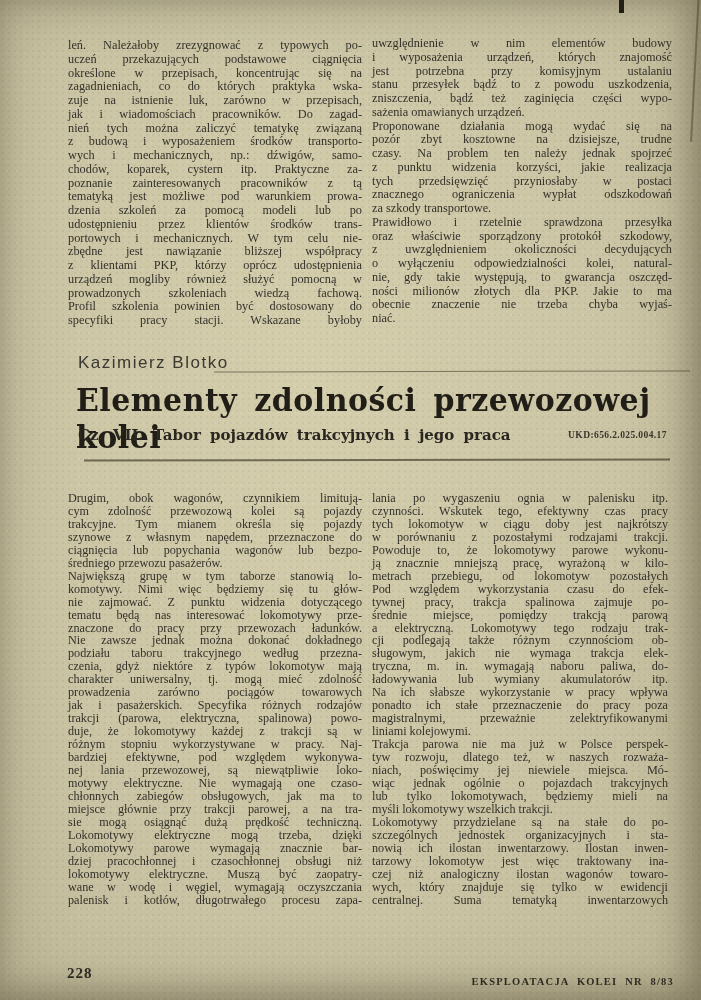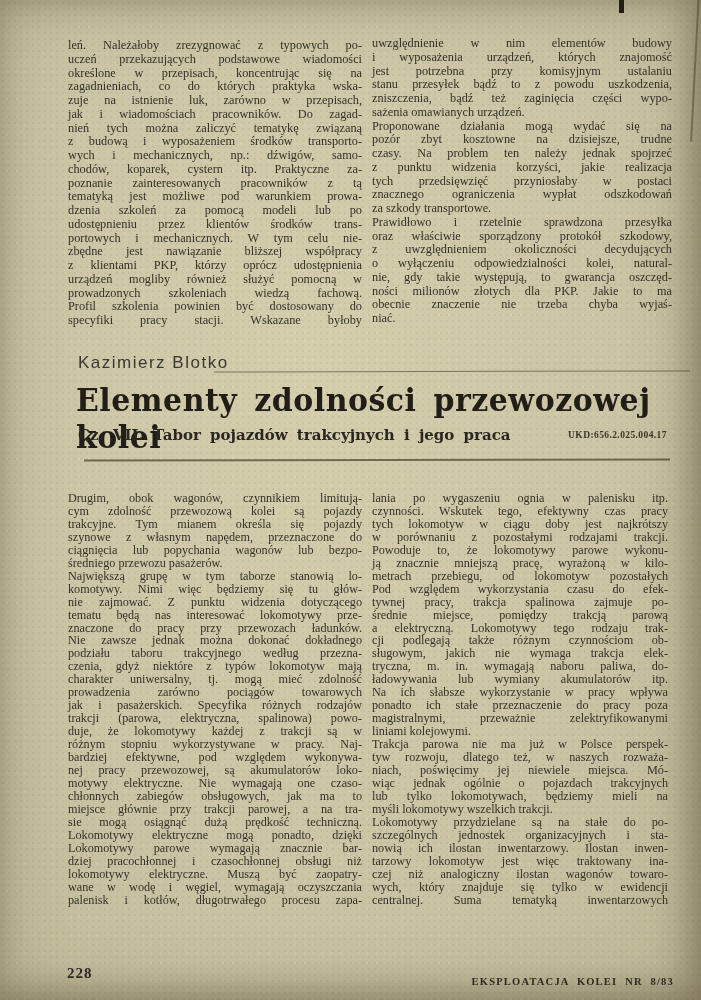--- a/index.html
+++ b/index.html
@@ -80,21 +80,21 @@
 </head>
 <body>
 
 <div class="page">
 
   <div class="texture"></div>
 
   <div class="col col-tl">
       <div class="para">
         <div class="tline">leń. Należałoby zrezygnować z typowych po-</div>
-        <div class="tline">uczeń przekazujących podstawowe wiadomości</div>
+        <div class="tline">uczeń przekazujących podstawowe ciągnięcia</div>
         <div class="tline">określone w przepisach, koncentrując się na</div>
         <div class="tline">zagadnieniach, co do których praktyka wska-</div>
         <div class="tline">zuje na istnienie luk, zarówno w przepisach,</div>
         <div class="tline">jak i wiadomościach pracowników. Do zagad-</div>
         <div class="tline">nień tych można zaliczyć tematykę związaną</div>
         <div class="tline">z budową i wyposażeniem środków transporto-</div>
         <div class="tline">wych i mechanicznych, np.: dźwigów, samo-</div>
         <div class="tline">chodów, koparek, cystern itp. Praktyczne za-</div>
         <div class="tline">poznanie zainteresowanych pracowników z tą</div>
         <div class="tline">tematyką jest możliwe pod warunkiem prowa-</div>
@@ -169,26 +169,26 @@
         <div class="tline">Nie zawsze jednak można dokonać dokładnego</div>
         <div class="tline">podziału taboru trakcyjnego według przezna-</div>
         <div class="tline">czenia, gdyż niektóre z typów lokomotyw mają</div>
         <div class="tline">charakter uniwersalny, tj. mogą mieć zdolność</div>
         <div class="tline">prowadzenia zarówno pociągów towarowych</div>
         <div class="tline">jak i pasażerskich. Specyfika różnych rodzajów</div>
         <div class="tline">trakcji (parowa, elektryczna, spalinowa) powo-</div>
         <div class="tline">duje, że lokomotywy każdej z trakcji są w</div>
         <div class="tline">różnym stopniu wykorzystywane w pracy. Naj-</div>
         <div class="tline">bardziej efektywne, pod względem wykonywa-</div>
-        <div class="tline">nej pracy przewozowej, są akumulatorów loko-</div>
+        <div class="tline">nej lania przewozowej, są niewątpliwie loko-</div>
         <div class="tline">motywy elektryczne. Nie wymagają one czaso-</div>
         <div class="tline">chłonnych zabiegów obsługowych, jak ma to</div>
         <div class="tline">miejsce głównie przy trakcji parowej, a na tra-</div>
         <div class="tline">sie mogą osiągnąć dużą prędkość techniczną.</div>
-        <div class="tline">Lokomotywy elektryczne mogą ponadto, dzięki</div>
+        <div class="tline">Lokomotywy elektryczne mogą trzeba, dzięki</div>
       </div>
       <div class="para">
         <div class="tline">Lokomotywy parowe wymagają znacznie bar-</div>
         <div class="tline">dziej pracochłonnej i czasochłonnej obsługi niż</div>
         <div class="tline">lokomotywy elektryczne. Muszą być zaopatry-</div>
         <div class="tline">wane w wodę i węgiel, wymagają oczyszczania</div>
         <div class="tline">palenisk i kotłów, długotrwałego procesu zapa-</div>
       </div>
     </div>
 

